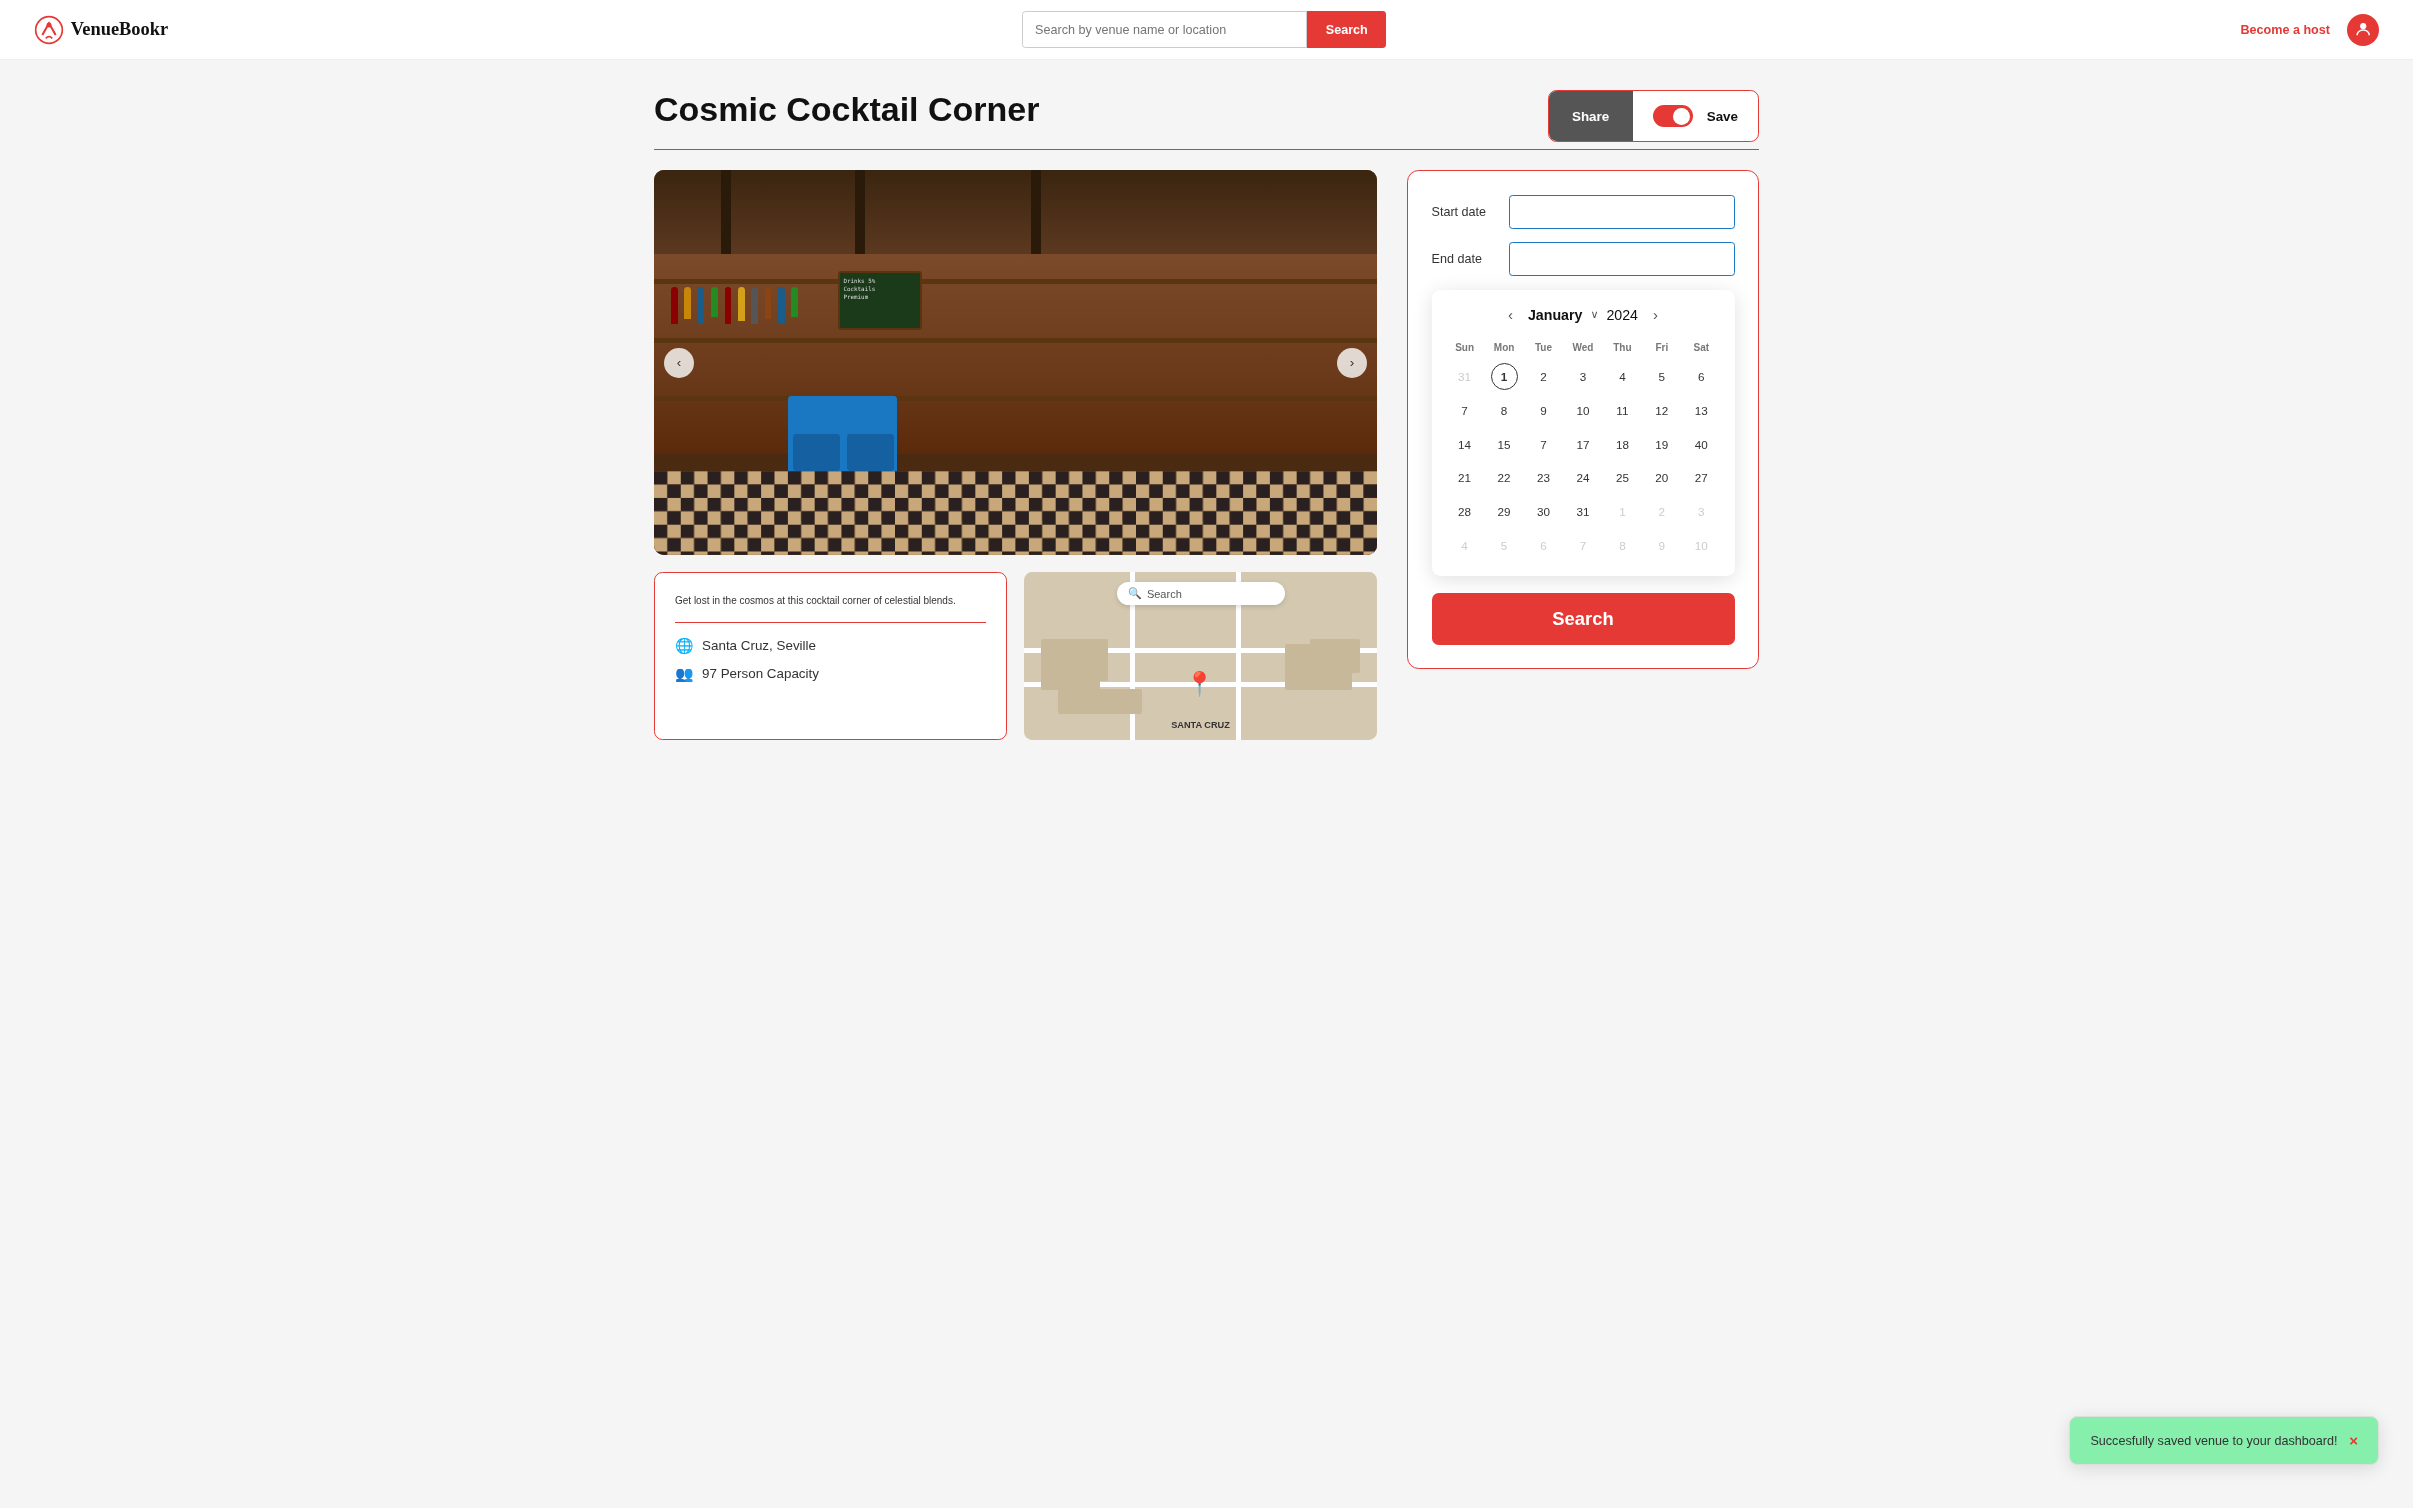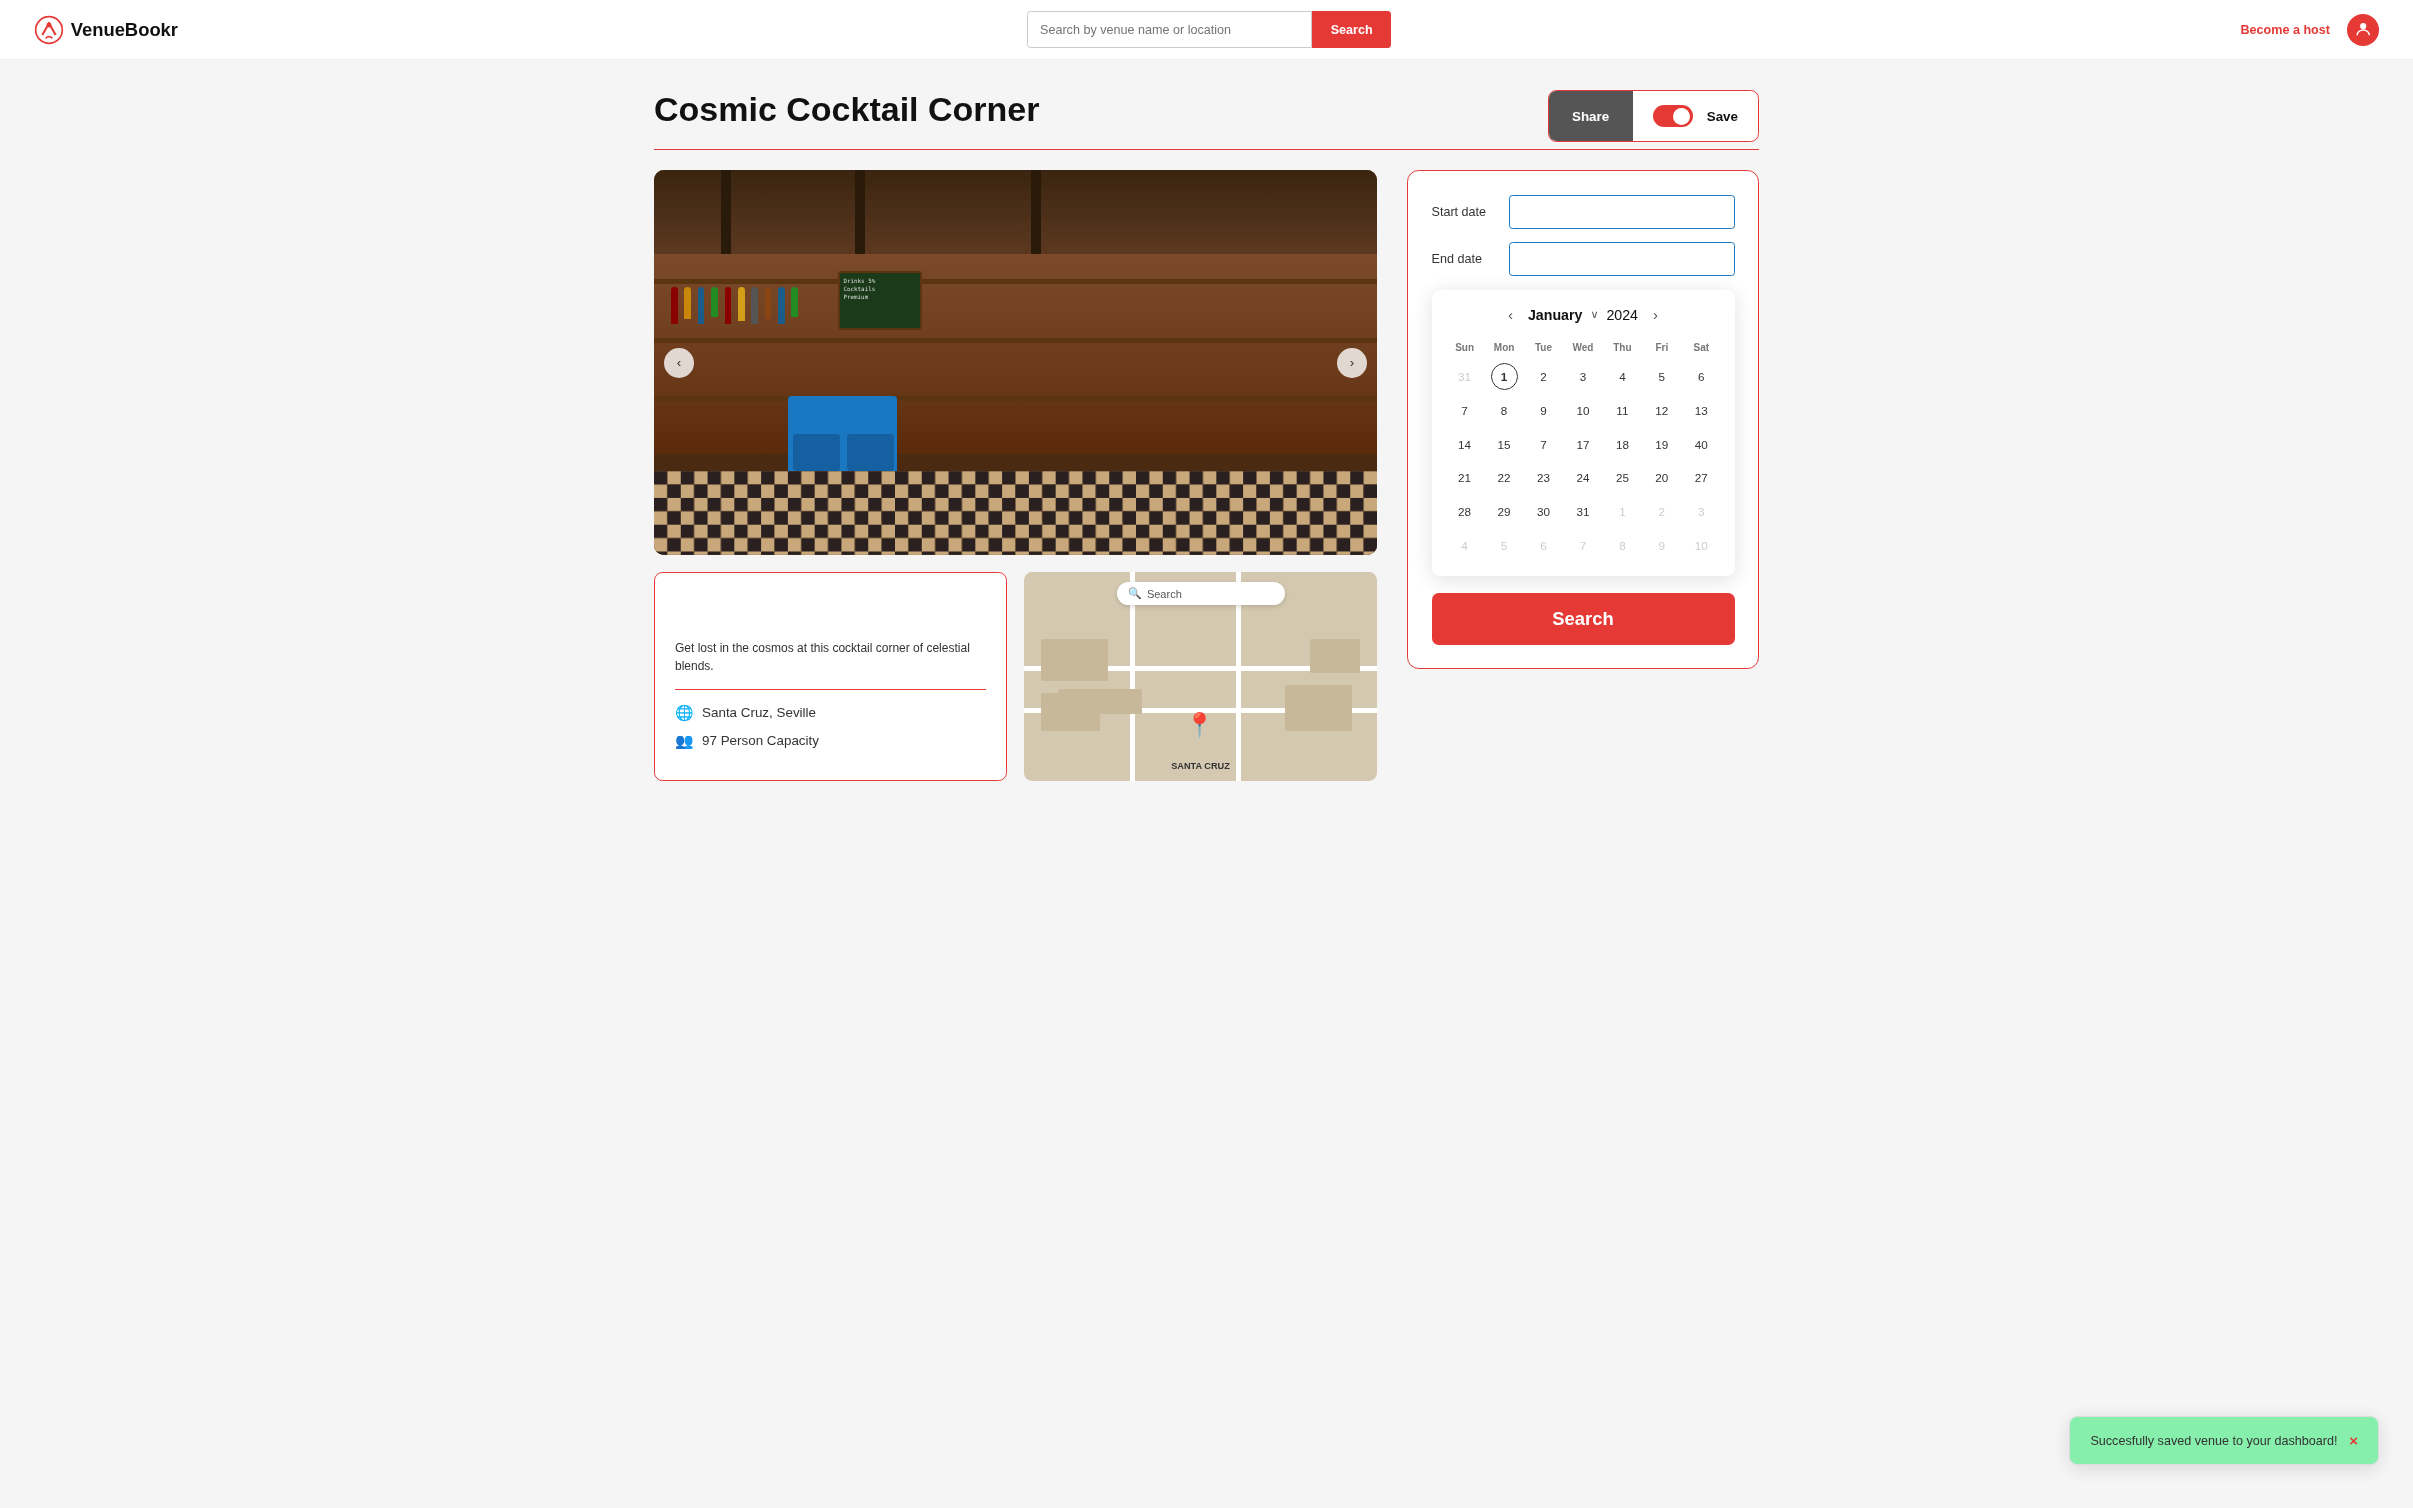--- a/index.html
+++ b/index.html
@@ -24,20 +24,21 @@
       flex-shrink: 0;
     }
     .logo-icon {
       width: 30px;
       height: 30px;
     }
     .logo-text {
       font-size: 18.4px;
       font-weight: 700;
       color: #111;
+      font-family: Liberation Serif, serif;
     }
     .header-search {
       flex: 1;
       display: flex;
       justify-content: center;
       align-items: center;
       gap: 0;
     }
     .search-input-wrapper {
       display: flex;
@@ -224,25 +225,24 @@
       gap: 17px;
       margin-top: 17px;
     }
     .venue-desc-card {
       border: 1.7px solid #e53935;
       border-radius: 8.4px;
       padding: 20px;
       background: #fff;
     }
     .venue-desc-text {
-      font-size: 12px;
+      font-size: 10px;
       color: #333;
       line-height: 1.5;
       margin-bottom: 13.4px;
-      margin-top: 46px;
     }
     .desc-divider {
       height: 1.7px;
       background: #e53935;
       margin-bottom: 13.4px;
     }
     .venue-meta-item {
       display: flex;
       align-items: center;
       gap: 8.4px;

